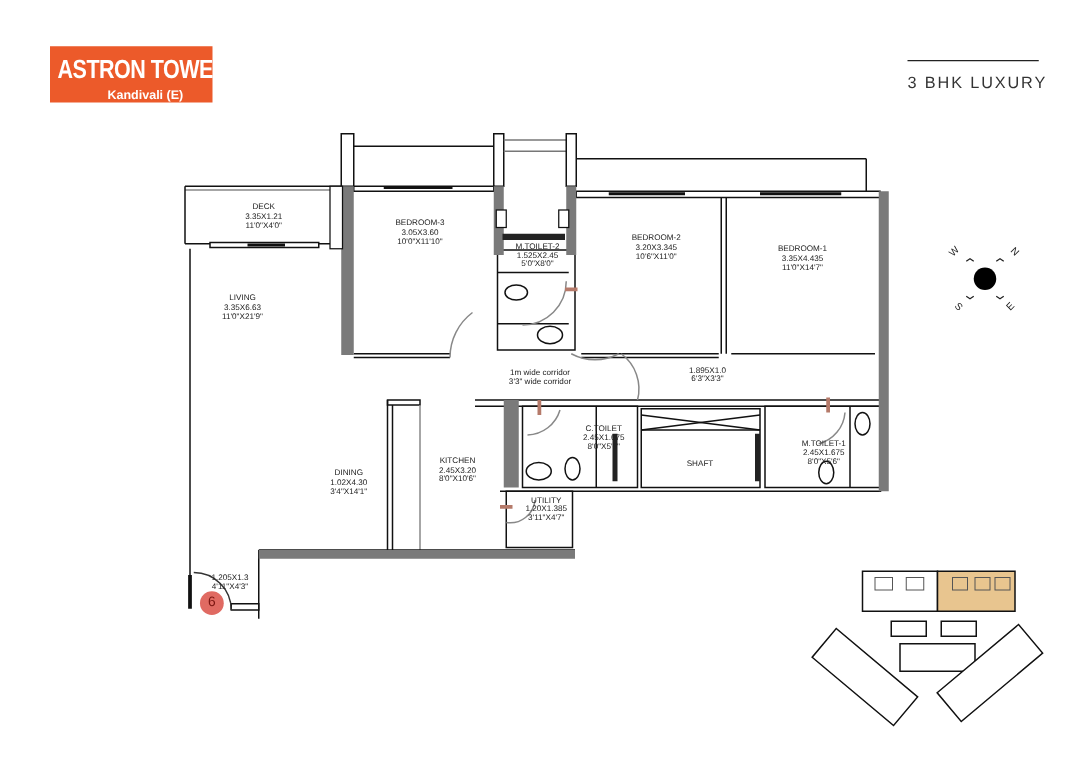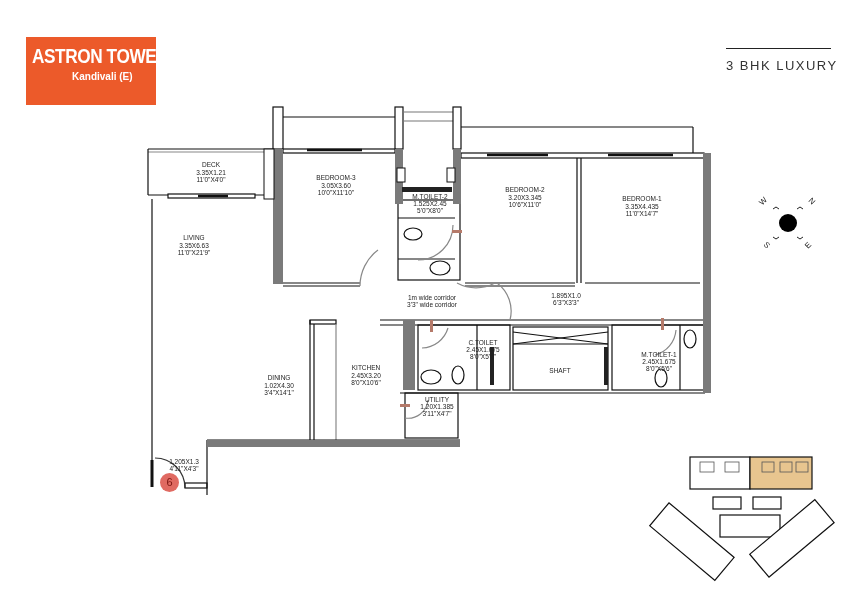--- a/index.html
+++ b/index.html
@@ -1,17 +1,17 @@
 <!DOCTYPE html>
 <html><head>
 <meta charset="utf-8">
 <style>
   html, body { margin:0; padding:0; background:#ffffff; }
   body { width:867px; height:607px; position:relative; overflow:hidden; font-family:"Liberation Sans", sans-serif; }
-  .brand { position:absolute; left:26px; top:37px; width:130px; height:68px; background:#ec5a2a; color:#fff; }
+  .brand { position:absolute; left:40px; top:37px; width:130px; height:45px; background:#ec5a2a; color:#fff; }
   .brand .t1 { position:absolute; left:6px; top:7px; font-family:"Liberation Sans", sans-serif; font-weight:bold; font-size:21px; letter-spacing:-0.5px; transform:scaleX(0.82); transform-origin:left top; white-space:nowrap; }
   .brand .t2 { position:absolute; left:6px; top:34px; font-size:10px; font-weight:bold;margin-left:40px; }
   .unit-rule { position:absolute; left:726px; top:48px; width:105px; height:1px; background:#222; }
   .unit-type { position:absolute; left:726px; top:58px; font-size:13px; letter-spacing:1.5px; color:#333;text-align:center; }
   svg.plan { position:absolute; left:0; top:0; }
   .lbl { font-family:"Liberation Sans", sans-serif; fill:#222; text-anchor:middle; }
   .marker { position:absolute; left:160px; top:473px; width:19px; height:19px; border-radius:50%; background:#e06a62; color:#7a1510; font-size:11px; text-align:center; line-height:19px; }
   .compass { position:absolute; left:755px; top:195px; width:70px; height:60px; }
   .keyplan { position:absolute; left:630px; top:440px; width:210px; height:150px; }
 </style>

